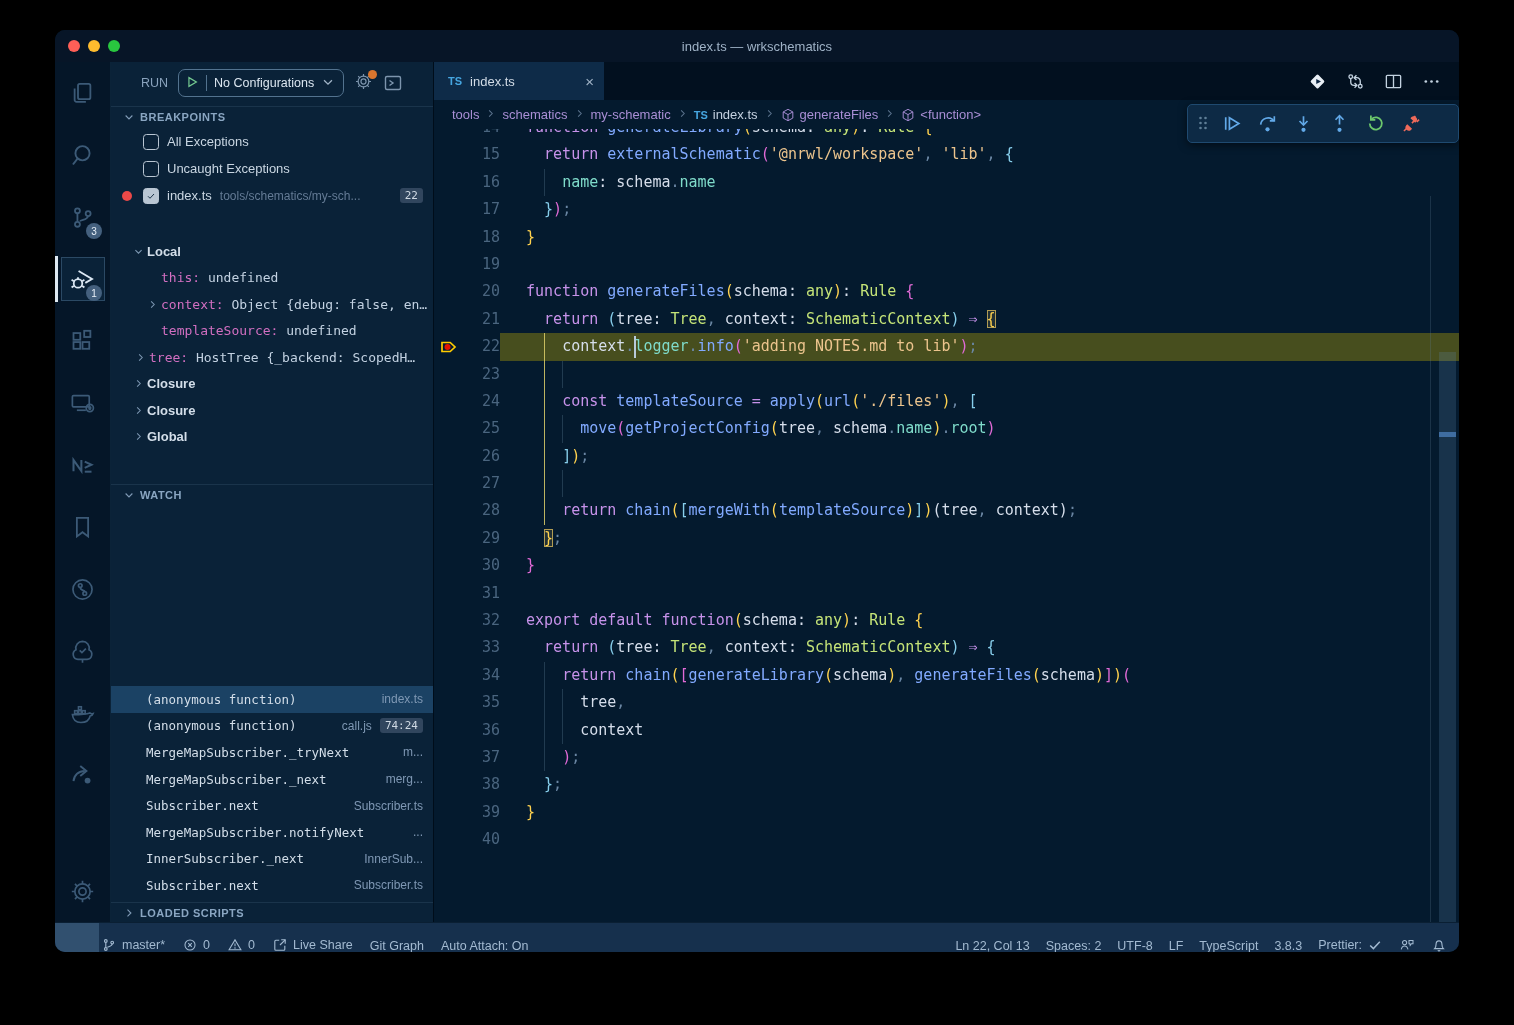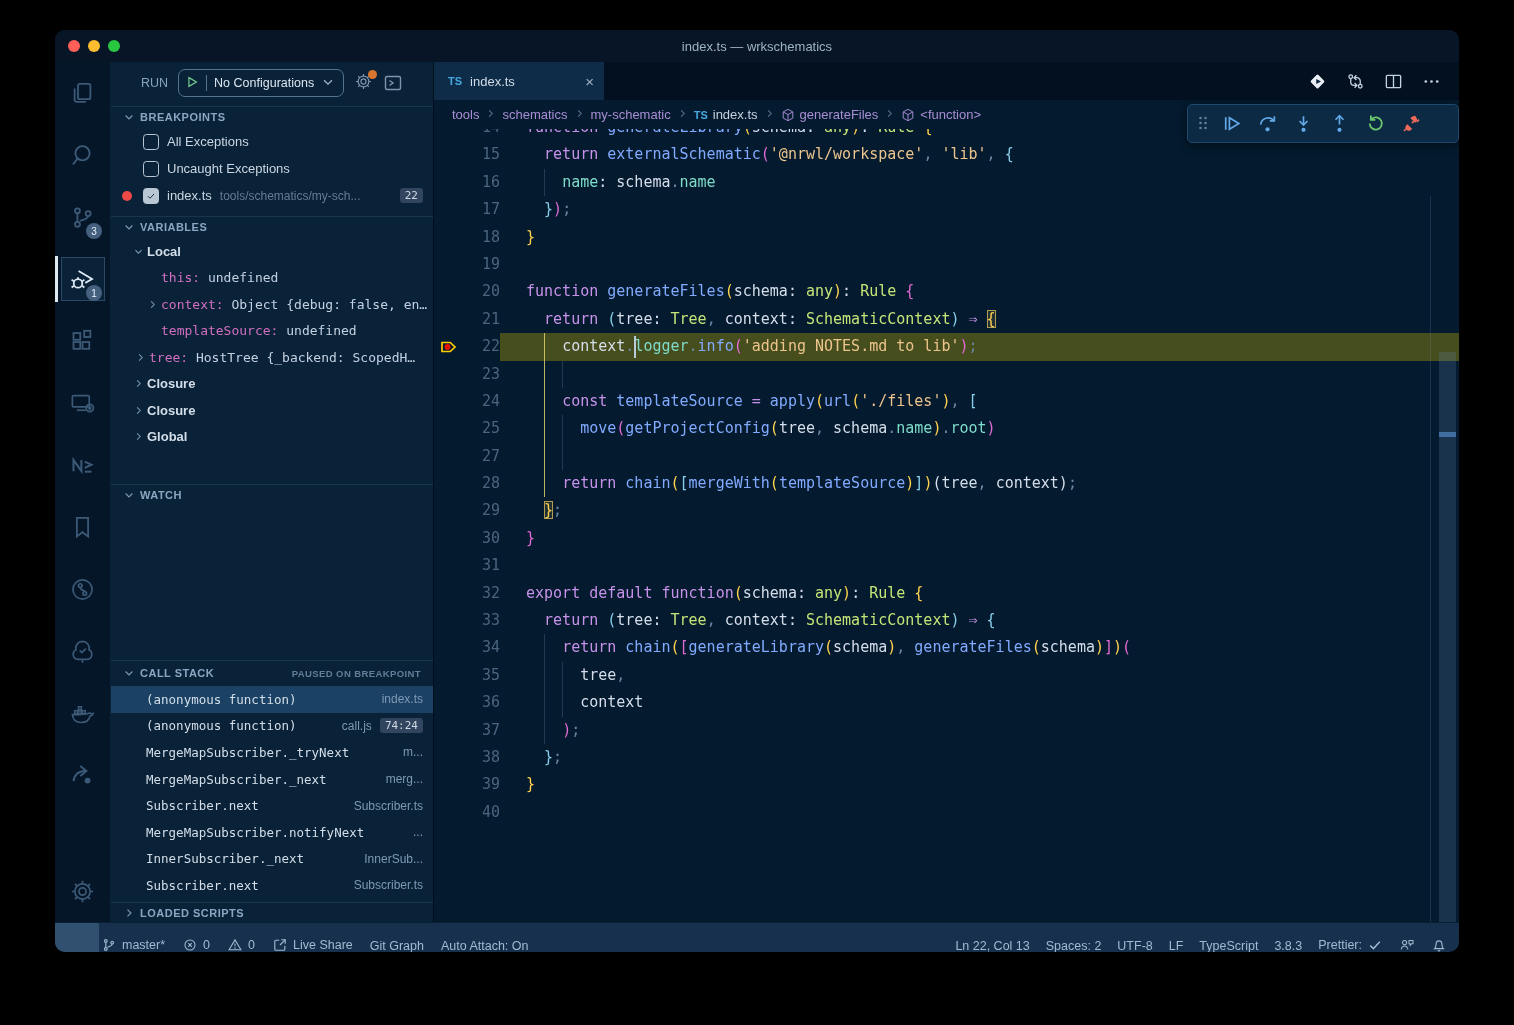--- a/index.html
+++ b/index.html
@@ -322,28 +322,20 @@
             <span class="cb on">
               <svg viewBox="0 0 20 20" fill="none" stroke="currentColor" stroke-width="1.8">
                 <path d="M4 10.5l4 4 8-8.5"></path>
               </svg>
             </span>
             <span>index.ts</span>
             <span class="bp-path">tools/schematics/my-sch...</span>
             <span class="num-badge">22</span>
           </div>
         </div>
-      <div class="sec-h" style="top:154px;height:20px;">
-        <span class="chev" id="var-chev">
-            <svg viewBox="0 0 16 16" fill="none" stroke="currentColor" stroke-width="1.5">
-              <path d="M3.5 6l4.5 4.5L12.5 6"></path>
-            </svg>
-          </span>
-        <span>VARIABLES</span>
-      </div>
       <div id="var-rows">
           <div class="var-row" style="top: 176px; padding-left: 22px;">
             <span class="chev">
               <svg viewBox="0 0 16 16" fill="none" stroke="currentColor" stroke-width="1.5">
                 <path d="M3.5 6l4.5 4.5L12.5 6"></path>
               </svg>
             </span>
             <span class="var-scope">Local</span>
           </div>
           <div class="var-row" style="top: 202.5px; padding-left: 36px;">
@@ -395,29 +387,20 @@
             <span class="var-scope">Global</span>
           </div>
         </div>
       <div class="sec-h" style="top:422px;height:20px;padding-left:12px;">
         <span class="chev" id="watch-chev">
             <svg viewBox="0 0 16 16" fill="none" stroke="currentColor" stroke-width="1.5">
               <path d="M3.5 6l4.5 4.5L12.5 6"></path>
             </svg>
           </span>
         <span>WATCH</span>
-      </div>
-      <div class="sec-h" style="top:598px;height:24px;">
-        <span class="chev" id="cs-chev">
-            <svg viewBox="0 0 16 16" fill="none" stroke="currentColor" stroke-width="1.5">
-              <path d="M3.5 6l4.5 4.5L12.5 6"></path>
-            </svg>
-          </span>
-        <span>CALL STACK</span>
-        <span id="cs-status">PAUSED ON BREAKPOINT</span>
       </div>
       <div id="cs-rows">
           <div class="cs-row sel" style="top: 624px;">
             <span class="cs-name">(anonymous function)</span>
             <span class="cs-file">index.ts</span>
           </div>
           <div class="cs-row" style="top: 650.6px;">
             <span class="cs-name">(anonymous function)</span>
             <span class="cs-file">call.js</span>
             <span class="num-badge" style="margin: 0px;">74:24</span>
@@ -553,20 +536,21 @@
             <div class="code-line"><span class="glyph"></span><span class="lnum">19</span><span class="lcontent"></span></div>
             <div class="code-line"><span class="glyph"></span><span class="lnum">20</span><span class="lcontent"><span class="sk">function </span><span class="sf it">generateFiles</span><span class="sg">(</span><span class="sv">schema</span><span class="sv">: </span><span class="st">any</span><span class="sg">)</span><span class="sv">: </span><span class="st">Rule </span><span class="so">{</span></span></div>
             <div class="code-line"><span class="glyph"></span><span class="lnum">21</span><span class="lcontent"><span class="sv">  </span><span class="sk it">return </span><span class="sb">(</span><span class="sv">tree</span><span class="sv">: </span><span class="st">Tree</span><span class="sd">, </span><span class="sv">context</span><span class="sv">: </span><span class="st">SchematicContext</span><span class="sb">)</span><span class="sv"> </span><span class="sk">⇒</span><span class="sv"> </span><span class="sg bx">{</span></span></div>
             <div class="code-line current"><span class="glyph"><svg viewBox="0 0 18 18" fill="none">
                   <path d="M2 4.5h8.2L15 9l-4.8 4.5H2z" stroke="#ffcc00" stroke-width="1.7"></path>
                   <circle cx="7.5" cy="9" r="3" fill="#e51400"></circle>
                 </svg></span><span class="lnum">22</span><span class="lcontent"><span class="guide gy" style="left: calc(2ch + 26px);"></span><span class="sv">    </span><span class="sv">context</span><span class="sd">.</span><span class="sp it">logger</span><span class="sd">.</span><span class="sf it">info</span><span class="so">(</span><span class="ss">'adding NOTES.md to lib'</span><span class="so">)</span><span class="sd">;</span><span class="cursor" style="left: calc(12ch + 26px);"></span></span></div>
             <div class="code-line"><span class="glyph"></span><span class="lnum">23</span><span class="lcontent"><span class="guide gy" style="left: calc(2ch + 26px);"></span><span class="guide gn" style="left: calc(4ch + 26px);"></span></span></div>
             <div class="code-line"><span class="glyph"></span><span class="lnum">24</span><span class="lcontent"><span class="guide gy" style="left: calc(2ch + 26px);"></span><span class="sv">    </span><span class="sk">const </span><span class="sf it">templateSource</span><span class="sv"> </span><span class="sk">=</span><span class="sv"> </span><span class="sf it">apply</span><span class="sg">(</span><span class="sf it">url</span><span class="sg">(</span><span class="ss">'./files'</span><span class="sg">)</span><span class="sd">, </span><span class="sb">[</span></span></div>
             <div class="code-line"><span class="glyph"></span><span class="lnum">25</span><span class="lcontent"><span class="guide gy" style="left: calc(2ch + 26px);"></span><span class="guide gn" style="left: calc(4ch + 26px);"></span><span class="sv">      </span><span class="sf it">move</span><span class="so">(</span><span class="sf it">getProjectConfig</span><span class="sg">(</span><span class="sv">tree</span><span class="sd">, </span><span class="sv">schema</span><span class="sd">.</span><span class="sp">name</span><span class="sg">)</span><span class="sd">.</span><span class="sp it">root</span><span class="so">)</span></span></div>
+            <div class="code-line"><span class="glyph"></span><span class="lnum">26</span><span class="lcontent"><span class="guide gy" style="left: calc(2ch + 26px);"></span><span class="sv">    </span><span class="sb">]</span><span class="sg">)</span><span class="sd">;</span></span></div>
             <div class="code-line"><span class="glyph"></span><span class="lnum">27</span><span class="lcontent"><span class="guide gy" style="left: calc(2ch + 26px);"></span><span class="guide gn" style="left: calc(4ch + 26px);"></span></span></div>
             <div class="code-line"><span class="glyph"></span><span class="lnum">28</span><span class="lcontent"><span class="guide gy" style="left: calc(2ch + 26px);"></span><span class="sv">    </span><span class="sk it">return </span><span class="sf it">chain</span><span class="sg">(</span><span class="sb">[</span><span class="sf it">mergeWith</span><span class="sg">(</span><span class="sf it">templateSource</span><span class="sg">)</span><span class="sb">]</span><span class="sg">)</span><span class="sv">(</span><span class="sv">tree</span><span class="sd">, </span><span class="sv">context</span><span class="sv">)</span><span class="sd">;</span></span></div>
             <div class="code-line"><span class="glyph"></span><span class="lnum">29</span><span class="lcontent"><span class="sv">  </span><span class="sg bx">}</span><span class="sd">;</span></span></div>
             <div class="code-line"><span class="glyph"></span><span class="lnum">30</span><span class="lcontent"><span class="so">}</span></span></div>
             <div class="code-line"><span class="glyph"></span><span class="lnum">31</span><span class="lcontent"></span></div>
             <div class="code-line"><span class="glyph"></span><span class="lnum">32</span><span class="lcontent"><span class="sk it">export </span><span class="sk it">default </span><span class="sk">function</span><span class="sg">(</span><span class="sv">schema</span><span class="sv">: </span><span class="st">any</span><span class="sg">)</span><span class="sv">: </span><span class="st">Rule </span><span class="sg">{</span></span></div>
             <div class="code-line"><span class="glyph"></span><span class="lnum">33</span><span class="lcontent"><span class="sv">  </span><span class="sk it">return </span><span class="sb">(</span><span class="sv">tree</span><span class="sv">: </span><span class="st">Tree</span><span class="sd">, </span><span class="sv">context</span><span class="sv">: </span><span class="st">SchematicContext</span><span class="sb">)</span><span class="sv"> </span><span class="sk">⇒</span><span class="sv"> </span><span class="sb">{</span></span></div>
             <div class="code-line"><span class="glyph"></span><span class="lnum">34</span><span class="lcontent"><span class="guide gn" style="left: calc(2ch + 26px);"></span><span class="sv">    </span><span class="sk it">return </span><span class="sf it">chain</span><span class="sg">(</span><span class="so">[</span><span class="sf it">generateLibrary</span><span class="sg">(</span><span class="sv">schema</span><span class="sg">)</span><span class="sd">, </span><span class="sf it">generateFiles</span><span class="sg">(</span><span class="sv">schema</span><span class="sg">)</span><span class="so">]</span><span class="sg">)</span><span class="so">(</span></span></div>
             <div class="code-line"><span class="glyph"></span><span class="lnum">35</span><span class="lcontent"><span class="guide gn" style="left: calc(2ch + 26px);"></span><span class="guide gn" style="left: calc(4ch + 26px);"></span><span class="sv">      </span><span class="sv">tree</span><span class="sd">,</span></span></div>
             <div class="code-line"><span class="glyph"></span><span class="lnum">36</span><span class="lcontent"><span class="guide gn" style="left: calc(2ch + 26px);"></span><span class="guide gn" style="left: calc(4ch + 26px);"></span><span class="sv">      </span><span class="sv">context</span></span></div>

